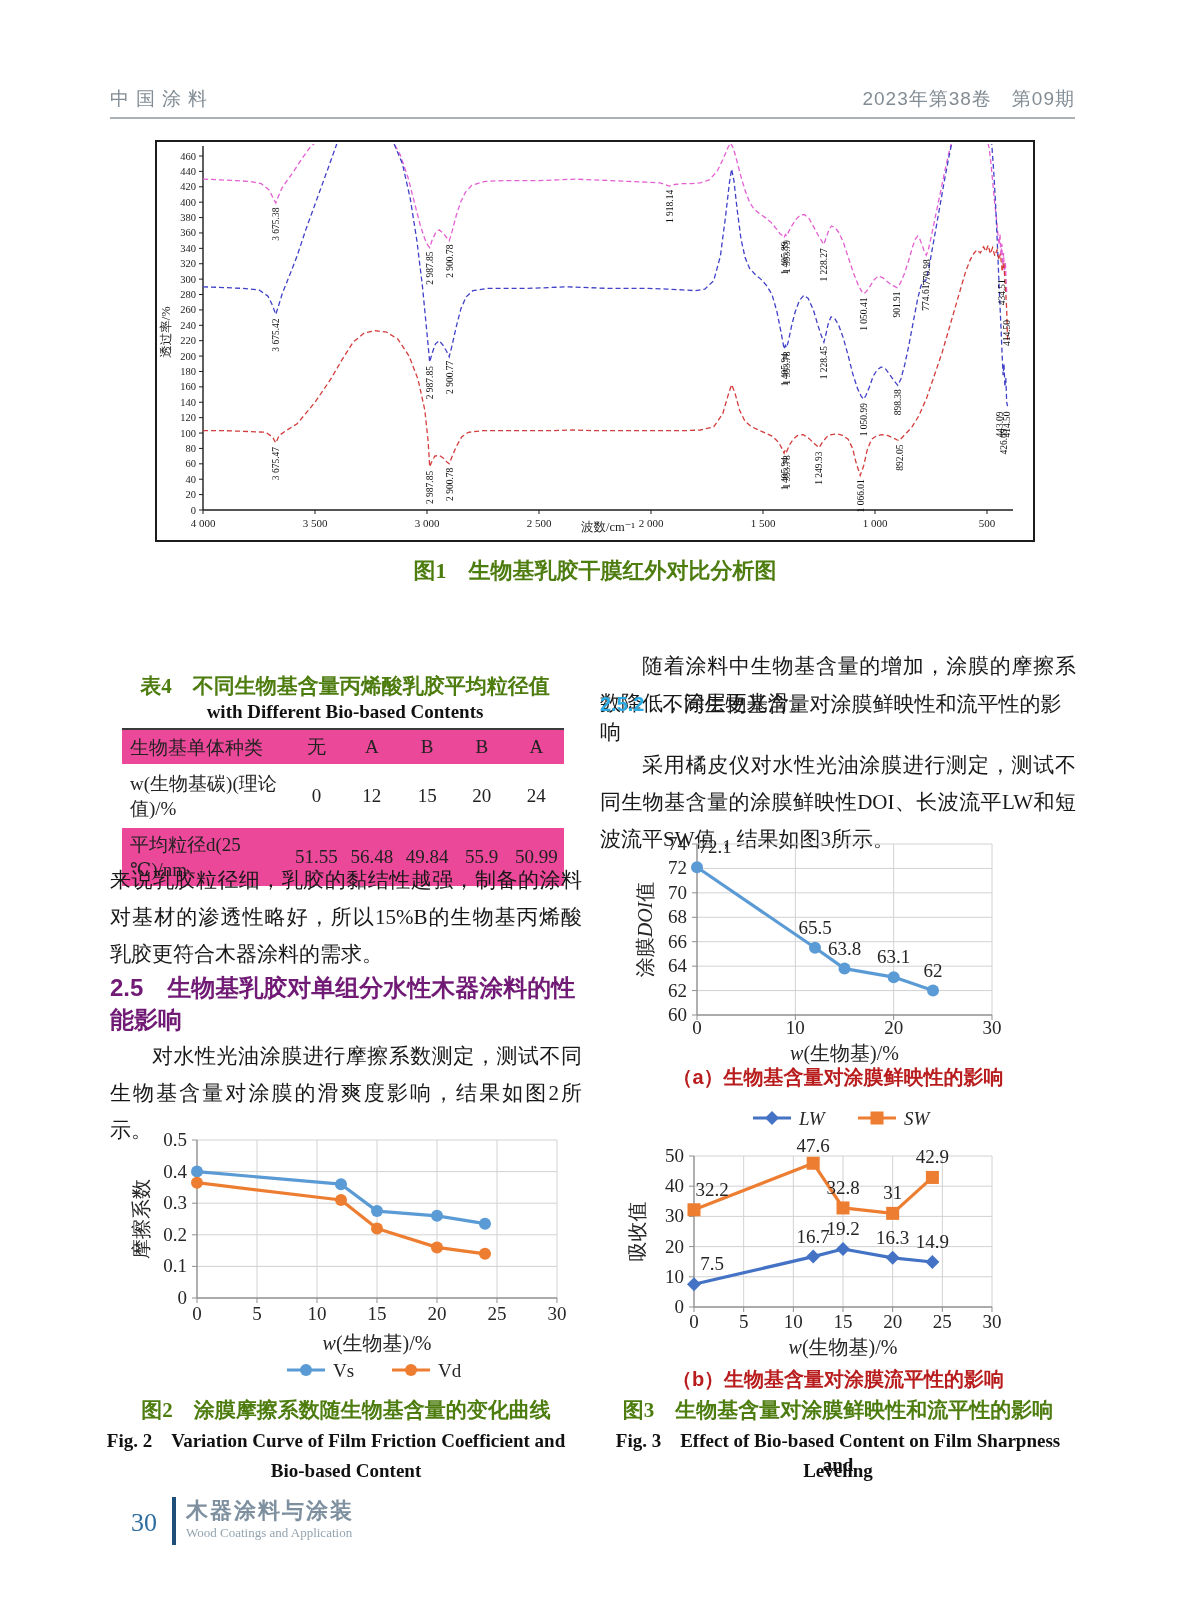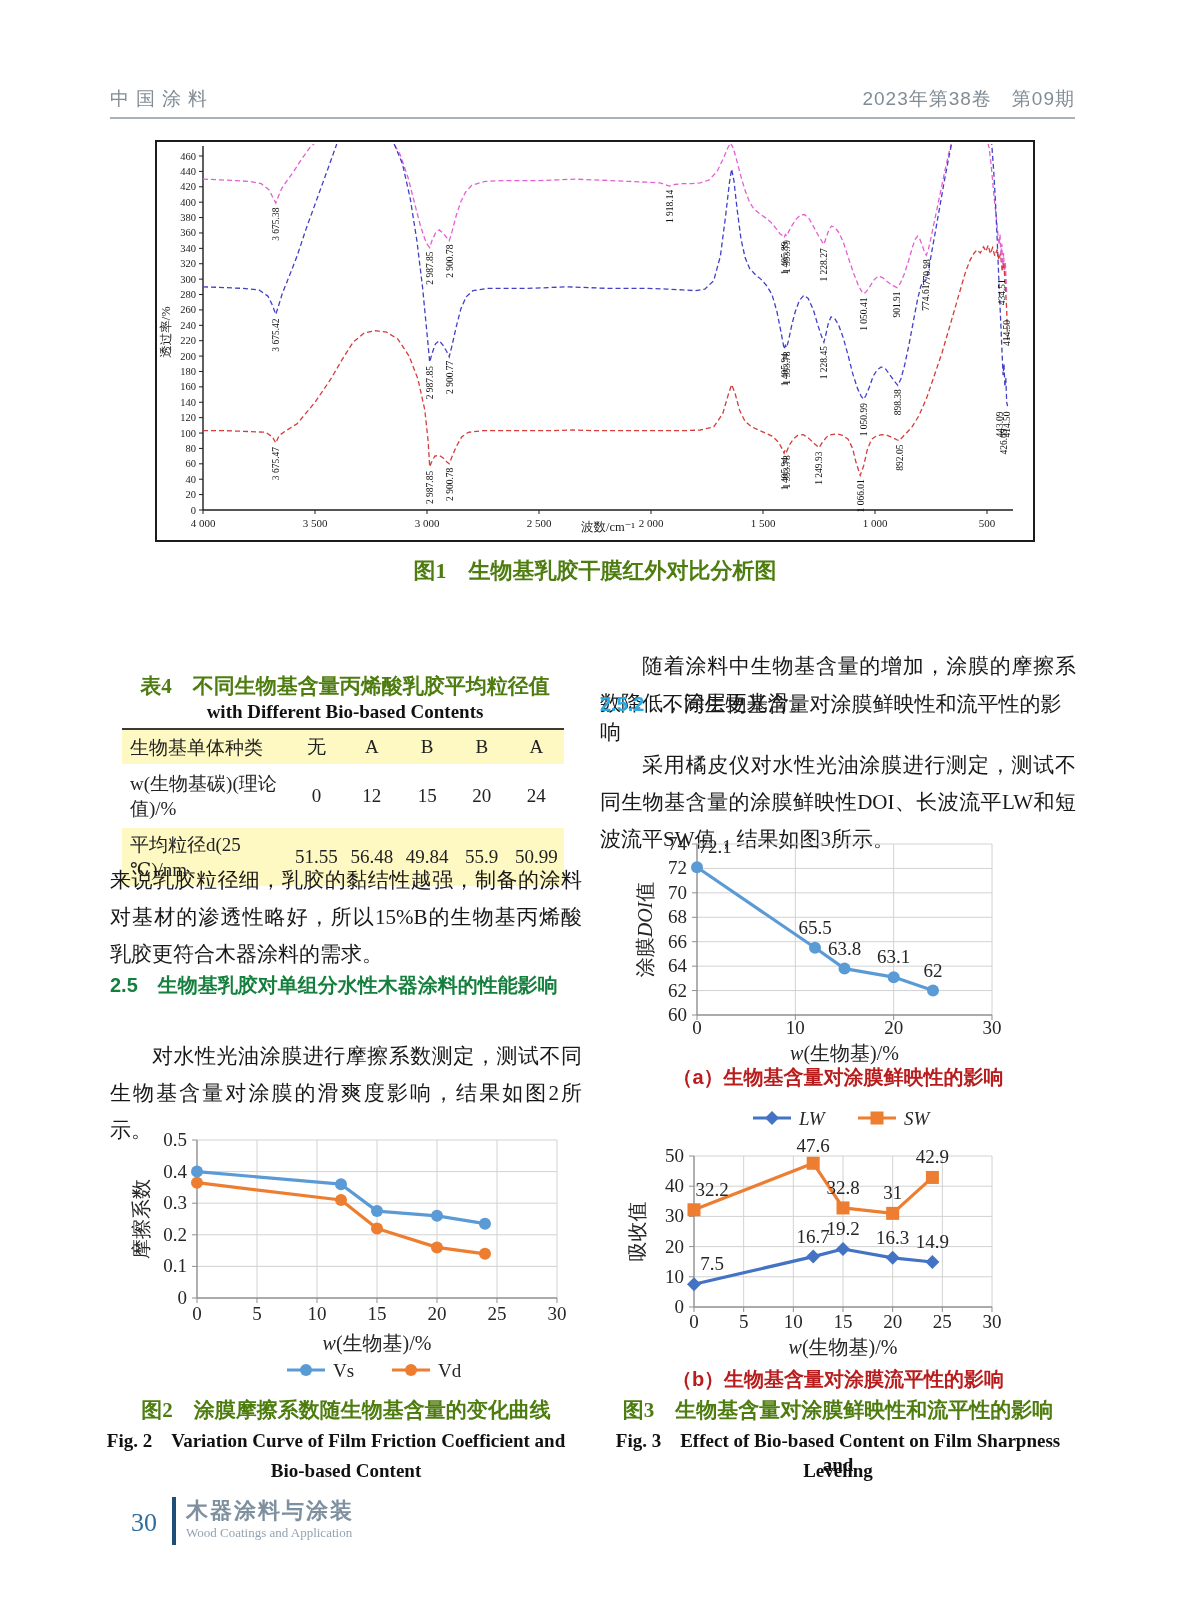--- a/index.html
+++ b/index.html
@@ -8,29 +8,29 @@
   .abs{position:absolute;}
   
   .hdr{font-family:"Liberation Sans","DejaVu Sans",sans-serif;color:#828c94;font-size:19px;}
   .hdr-line{height:2px;background:#aab2b8;}
   
   .fig1-box{border:2px solid #1c1c1c;box-sizing:border-box;background:#fff;}
   .caption-cn{font-weight:bold;font-size:21px;text-align:center;color:#4d7c0f;}
   .caption-en{font-weight:bold;font-size:19px;text-align:center;color:#111;}
   
   .tbl{border-collapse:collapse;width:442px;font-size:19px;color:#222;}
-  .tbl tr.blue{background:#fef9c3;}
+  .tbl tr.blue{background:#ec4899;}
   .tbl td{padding:4px 2px;vertical-align:middle;border-bottom:3px solid #fff;}
   .tbl td.lbl{padding-left:8px;width:176px;line-height:25px;}
   .tbl td.val{text-align:center;width:53px;}
   .tbl{border-top:2px solid #3a3a3a;border-bottom:2px solid #3a3a3a;}
   
   .para{font-size:21px;line-height:37px;text-align:justify;color:#181818;}
   .indent{text-indent:2em;}
-  .h-cyan{font-family:"Liberation Sans","DejaVu Sans",sans-serif;font-weight:bold;color:#15803d;font-size:20px;}
+  .h-cyan{font-family:"Liberation Sans","DejaVu Sans",sans-serif;font-weight:bold;color:#701a75;font-size:24px;}
   .h-num{font-family:"Liberation Sans","DejaVu Sans",sans-serif;font-weight:bold;color:#2baae1;font-size:20px;}
   .h-rest{font-size:21px;color:#181818;font-family:"Liberation Serif","DejaVu Serif",serif;font-weight:normal;}
   .cap-cyan{font-family:"Liberation Sans","DejaVu Sans",sans-serif;font-weight:bold;color:#b91c1c;font-size:20px;text-align:center;}
   
   .pg-no{font-size:26px;color:#2e6da0;font-family:"Liberation Serif",serif;}
   .ftr-bar{width:4px;height:48px;background:#1f4e79;}
   .ftr-cn{font-family:"Liberation Sans","DejaVu Sans",sans-serif;font-weight:bold;color:#7e909f;font-size:22px;letter-spacing:2px;}
   .ftr-en{font-family:"Liberation Serif",serif;color:#94a4b0;font-size:13px;}
   svg text{font-family:"Liberation Serif","DejaVu Serif",serif;}
 </style>

